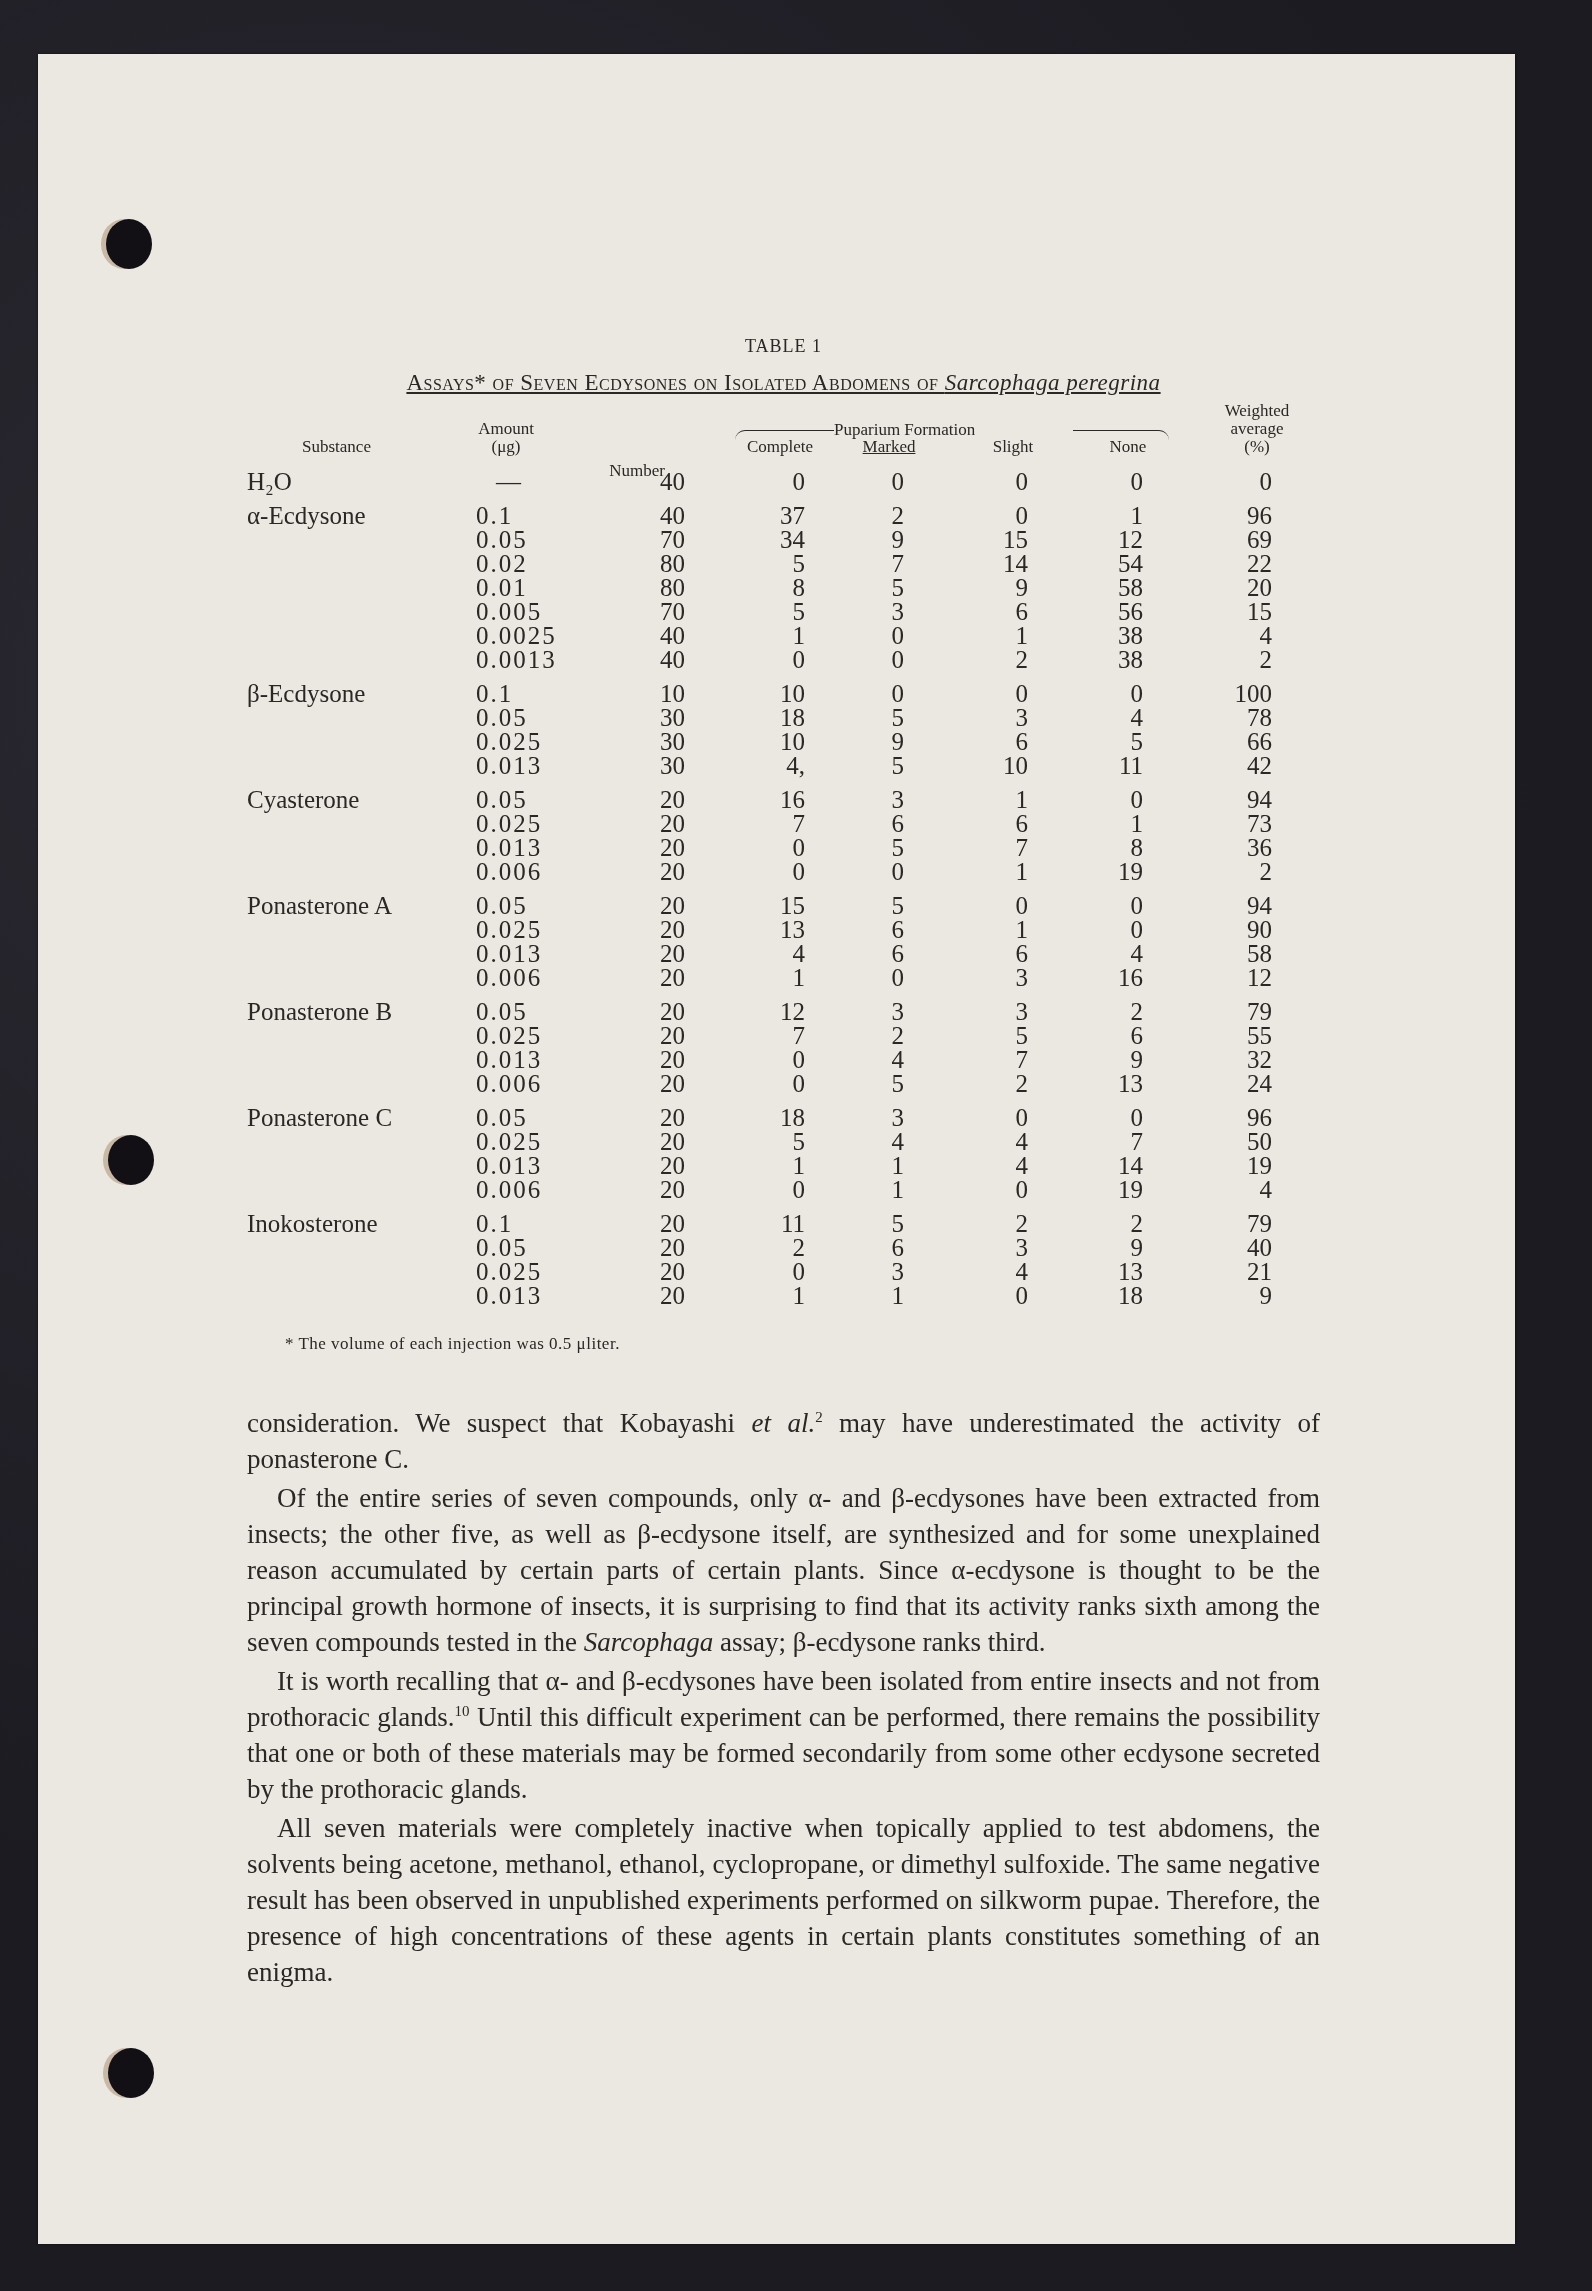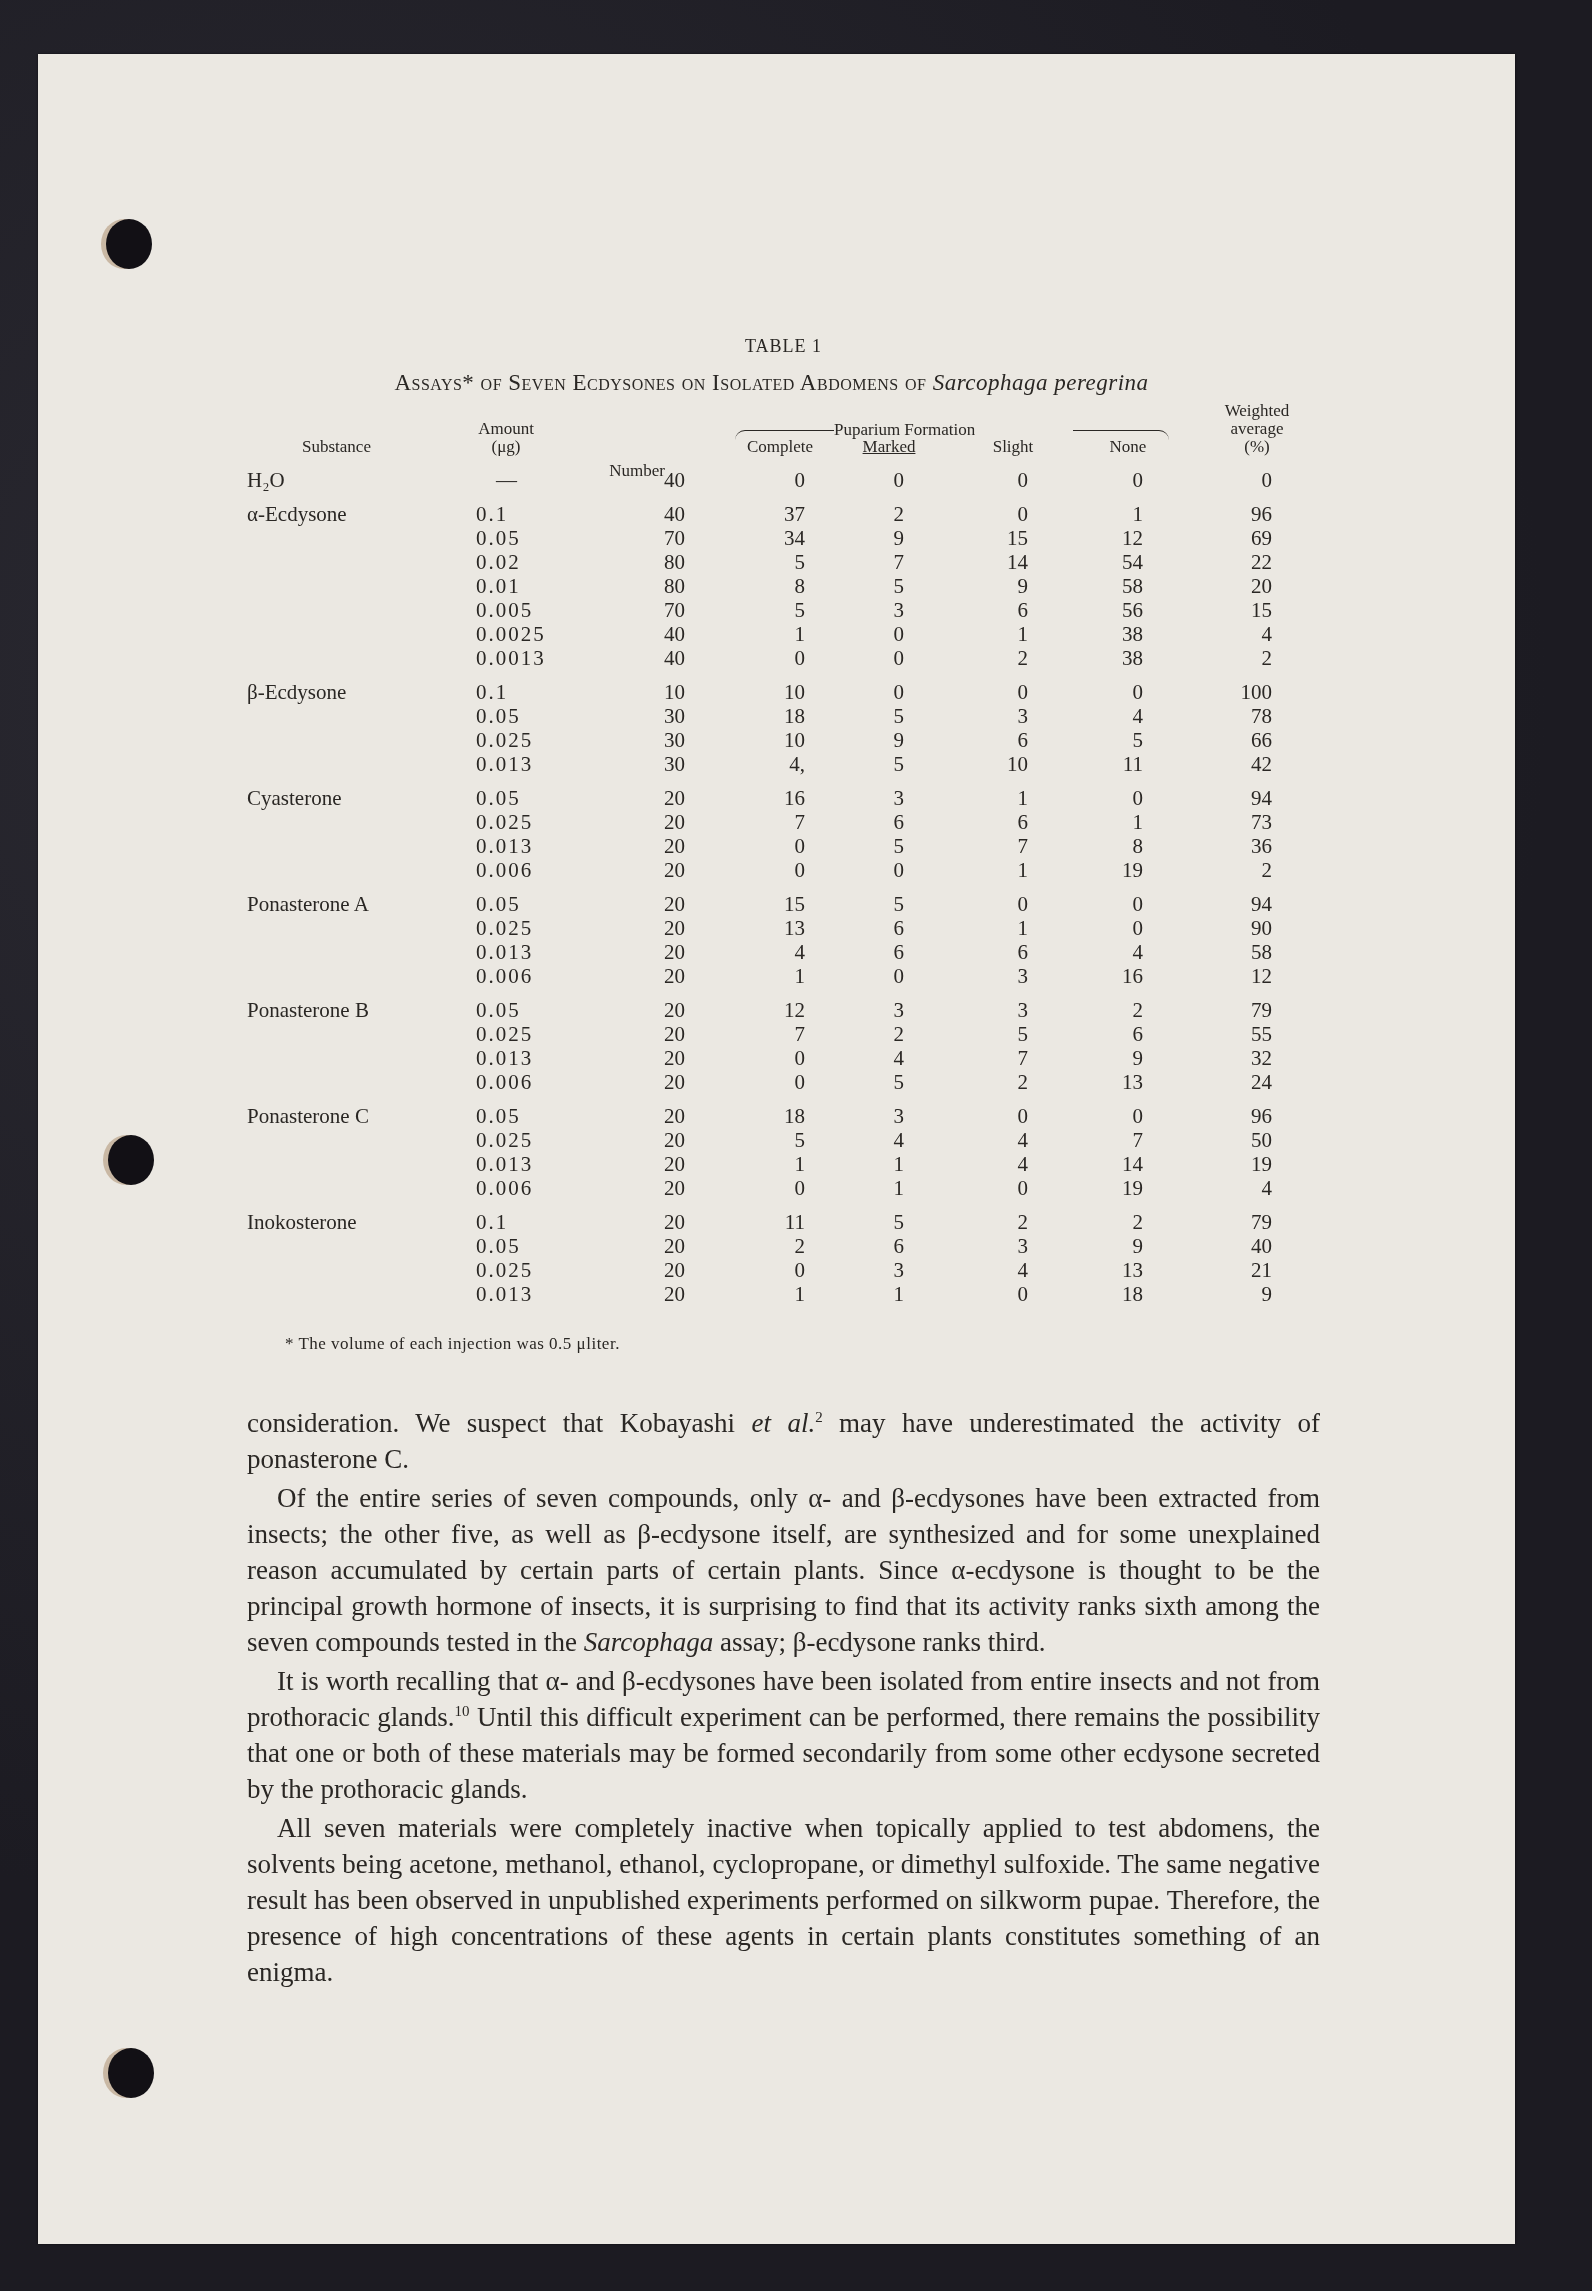--- a/index.html
+++ b/index.html
@@ -27,37 +27,37 @@
     .rh-left { position: absolute; left: 0; top: 0; letter-spacing: 0.5px; }
     .rh-center { position: absolute; left: 0; right: 0; text-align: center; font-style: italic; letter-spacing: 1px; }
     .rh-right { position: absolute; right: 0; top: 0; }
     .sc { font-variant: small-caps; }
 
     .table-title {
       position: absolute; top: 282px; left: 209px; width: 1073px; text-align: center;
       font-size: 18px; letter-spacing: 1px;
     }
     .table-caption {
-      position: absolute; top: 316px; left: 197px; width: 1073px; text-align: center;
-      font-size: 23px; font-variant: small-caps; letter-spacing: 0.5px;
+      position: absolute; top: 316px; left: 209px; width: 1073px; text-align: center;
+      font-size: 23px; font-variant: small-caps; letter-spacing: 0.5px; text-decoration: underline;
     }
     .table-caption i { font-variant: normal; }
 
     .thead { position: absolute; top: 348px; left: 209px; width: 1073px; height: 70px; font-size: 17px; }
     .thead .h { position: absolute; text-align: center; line-height: 18px; }
     .puparium-brace {
       position: absolute; left: 488px; width: 434px; top: 28px; height: 10px;
       border-top: 1.5px solid #2a2724; border-radius: 10px 10px 0 0;
     }
     .puparium-label {
       position: absolute; left: 587px; width: 239px; top: 18px; 
       background: #ebe8e2; font-size: 17px; line-height: 20px;
     }
 
-    .tbody { position: absolute; left: 209px; top: 414px; width: 1073px; font-size: 21px; }
+    .tbody { position: absolute; left: 209px; top: 414px; width: 1073px; font-size: 25px; }
     .row { position: relative; height: 24px; }
     .row.gap { margin-top: 10px; }
     .cell { position: absolute; top: 0; white-space: nowrap; }
     .c-sub { left: 0; }
     .c-amt { left: 229px; letter-spacing: 2px; }
     .c-num { left: 358px; width: 80px; text-align: right; }
     .c-com { left: 478px; width: 80px; text-align: right; }
     .c-mar { left: 577px; width: 80px; text-align: right; }
     .c-sli { left: 701px; width: 80px; text-align: right; }
     .c-non { left: 816px; width: 80px; text-align: right; }

